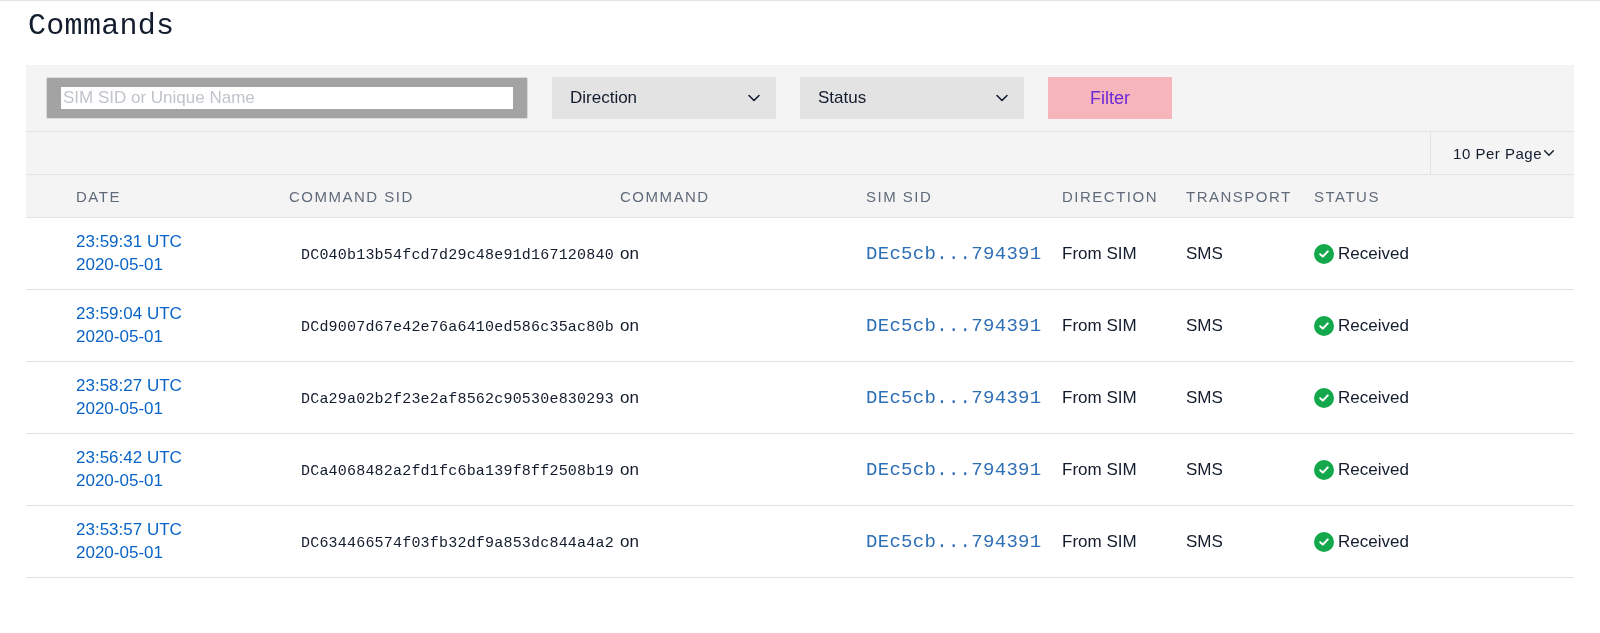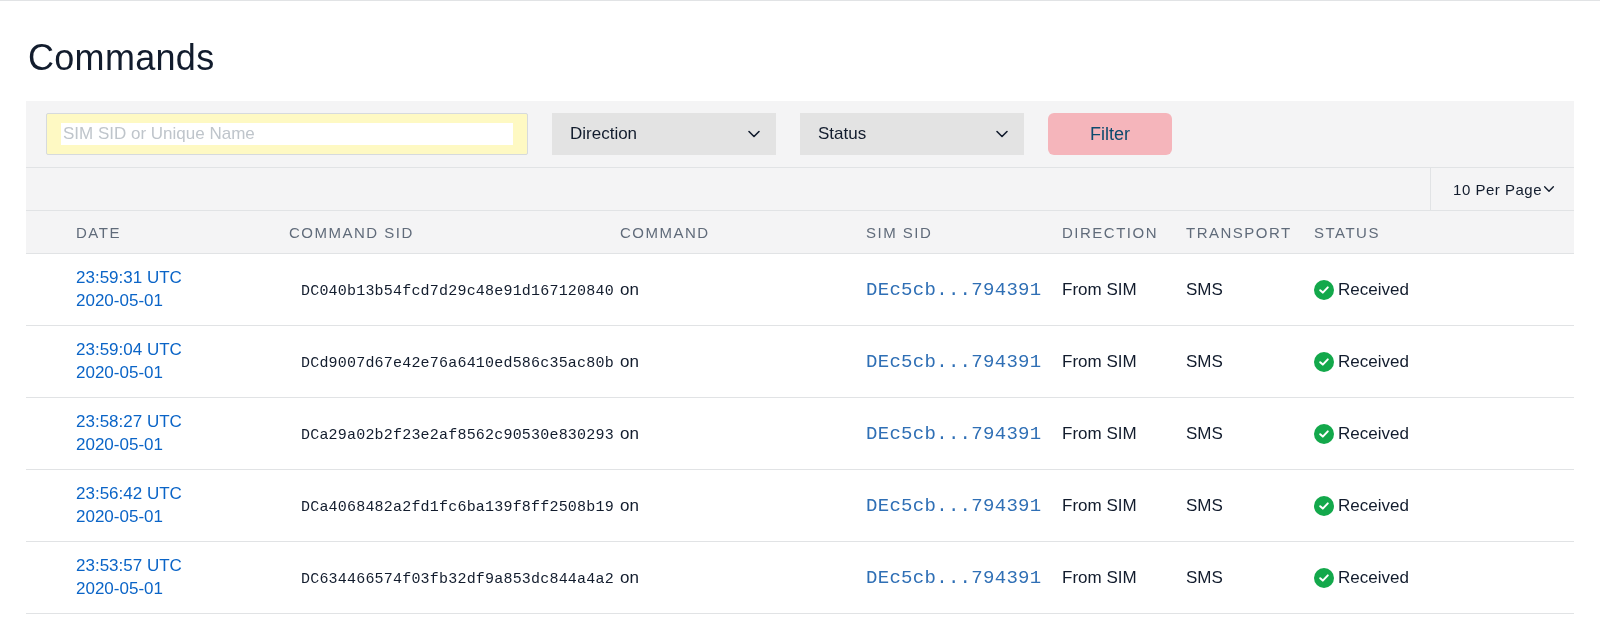--- a/index.html
+++ b/index.html
@@ -23,36 +23,37 @@
     font-family: var(--font);
     color: var(--text-primary);
     background: #fff;
     width: 1600px;
   }
   .page {
     border-top: 1px solid var(--border-subtle);
     padding: 8px 26px 0 26px;
   }
   h1.page-title {
-    font-size: 36px;
+    font-size: 30px;
     font-weight: 400;
     letter-spacing: 0.3px;
-    margin: 28px 0 22px 2px;
+    margin: 0 0 22px 2px;
+    font-family: Liberation Mono, monospace;
   }
 
   
   .filter-bar {
     background: var(--bg-panel);
     padding: 12px 20px;
     display: flex;
     align-items: center;
     gap: 24px;
   }
   .input-wrap {
-    background: #fef9c3;
+    background: #a3a3a3;
     border: 1px solid #d6dadd;
     border-radius: 2px;
     height: 42px;
     width: 482px;
     display: flex;
     align-items: center;
     padding: 0 14px;
   }
   .input-wrap input {
     border: none;
@@ -73,30 +74,29 @@
     justify-content: space-between;
     padding: 0 14px 0 18px;
     font-size: 17px;
     cursor: pointer;
     user-select: none;
   }
   .select .chev { flex-shrink: 0; }
 
   .btn-filter {
     background: var(--pink);
-    color: #0c4a6e;
+    color: #6d28d9;
     font-size: 18px;
     height: 42px;
     width: 124px;
     display: flex;
     align-items: center;
     justify-content: center;
     cursor: pointer;
     user-select: none;
-    border-radius: 6px;
   }
 
   
   .perpage-bar {
     background: var(--bg-panel);
     border-top: 1px solid var(--border-subtle);
     display: flex;
     justify-content: flex-end;
   }
   .perpage {

